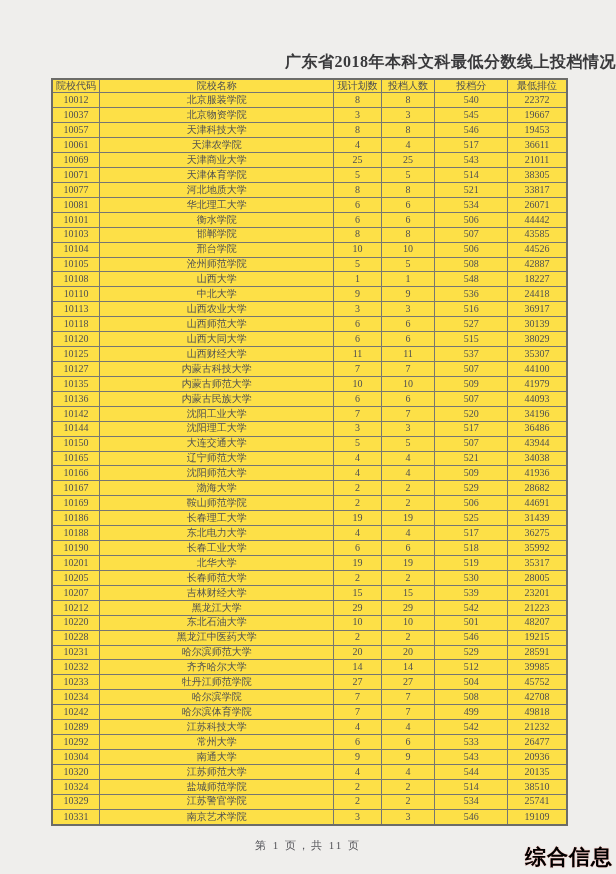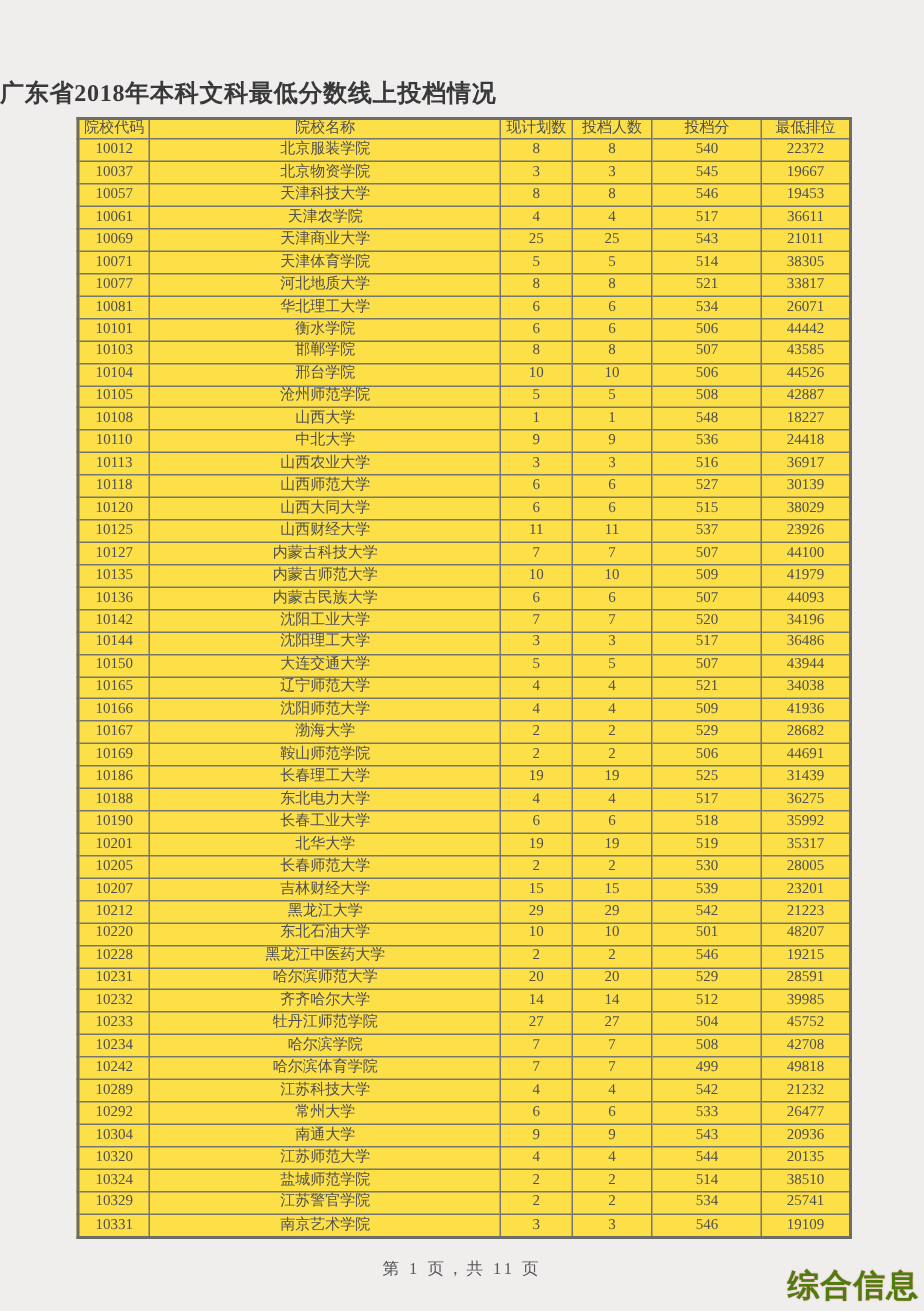--- a/index.html
+++ b/index.html
@@ -8,21 +8,21 @@
     background:#efeeec;
     font-family:"Liberation Serif","DejaVu Serif",serif;
     position:relative;
     overflow:hidden;
   }
   .page{
     position:absolute;left:0;top:0;width:616px;height:874px;
   }
   .title{
     position:absolute;top:52px;left:0;width:100%;
-    text-align:left;
+    text-align:right;
     font-size:16px;font-weight:bold;color:#39393b;
     letter-spacing:0.5px;
   }
   table.score-table{
     position:absolute;left:51px;top:78px;
     width:517px;height:748px;
     border-collapse:collapse;
     table-layout:fixed;
     background:#fde047;
   }
@@ -208,21 +208,21 @@
           <td>6</td>
           <td>515</td>
           <td>38029</td>
         </tr>
         <tr>
           <td>10125</td>
           <td>山西财经大学</td>
           <td>11</td>
           <td>11</td>
           <td>537</td>
-          <td>23926</td>
+          <td>35307</td>
         </tr>
         <tr>
           <td>10127</td>
           <td>内蒙古科技大学</td>
           <td>7</td>
           <td>7</td>
           <td>507</td>
           <td>44100</td>
         </tr>
         <tr>
@@ -462,14 +462,14 @@
           <td>南京艺术学院</td>
           <td>3</td>
           <td>3</td>
           <td>546</td>
           <td>19109</td>
         </tr>
       </tbody>
   </table>
 
   <div class="footer">第 1 页，共 11 页</div>
-  <div class="watermark" style="color: #4d7c0f;">综合信息</div>
+  <div class="watermark" style="color: #000000;">综合信息</div>
 </div>
 
 </body></html>

